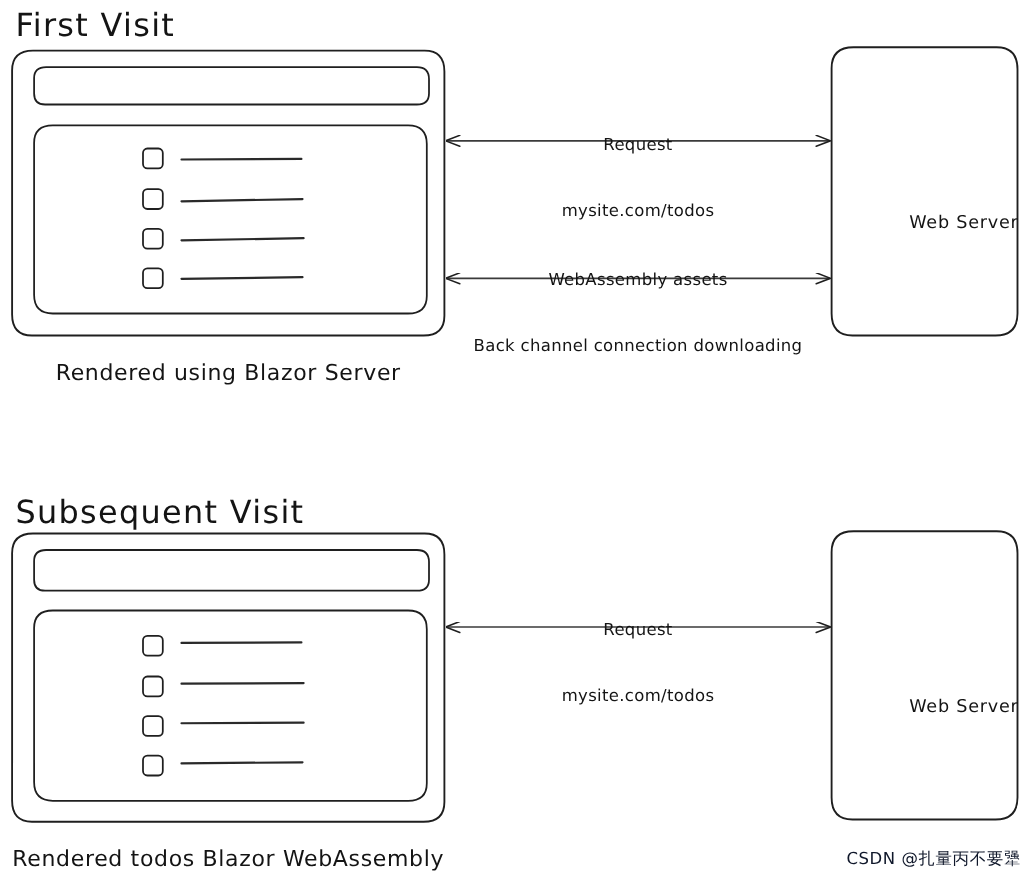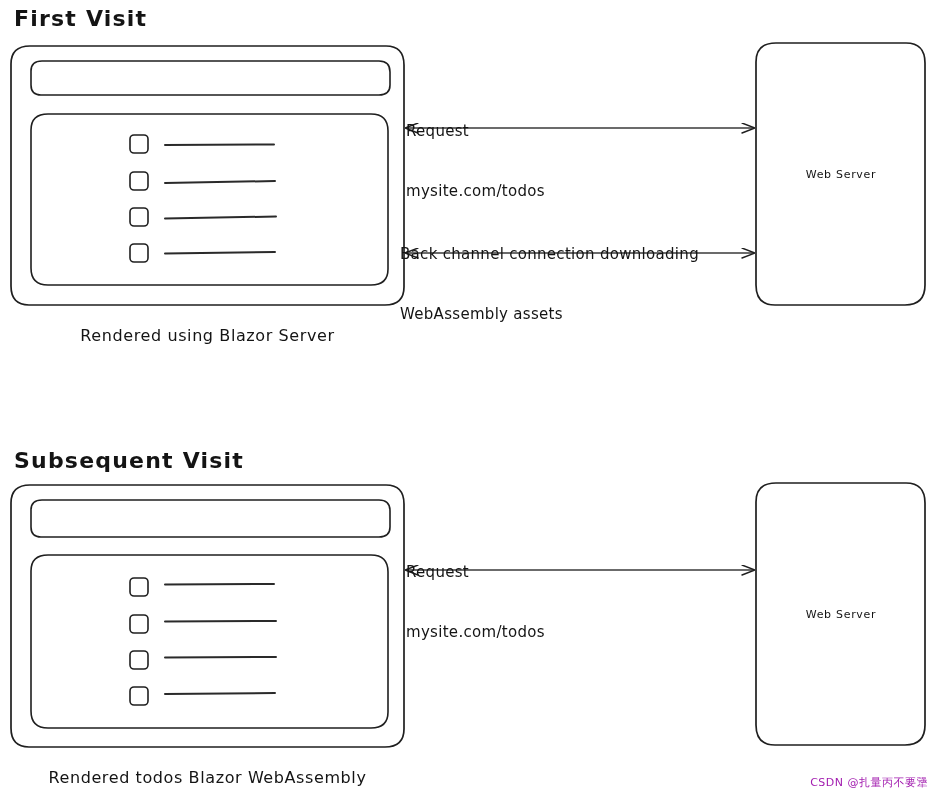--- a/index.html
+++ b/index.html
@@ -23,45 +23,47 @@
     height: 798px;
   }
   .hand-text {
     position: absolute;
     font-family: "DejaVu Sans", sans-serif;
     color: #141414;
     white-space: pre;
     letter-spacing: 0.4px;
   }
   .section-title {
-    font-size: 22px;
+    font-size: 29px;
     letter-spacing: 1.2px;
-    font-weight: 700;
+    font-weight: 400;
   }
   .caption {
-    font-size: 16px;
+    font-size: 20px;
     letter-spacing: 0.6px;
     text-align: center;
   }
   .server-label {
-    font-size: 11px;
+    font-size: 16px;
     letter-spacing: 0.7px;
-    text-align: center;
+    text-align: right;
+    margin-top: 24px;
   }
   .arrow-label {
     font-size: 15px;
     letter-spacing: 0.3px;
+    text-align: center;
     line-height: 1.35;
   }
   .watermark {
     position: absolute;
     right: 12px;
     bottom: 8px;
-    font-size: 11px;
-    color: #a21caf;
+    font-size: 15px;
+    color: #0f172a;
     font-family: "DejaVu Sans", sans-serif;
     letter-spacing: 0.5px;
     white-space: pre;
   }
 </style>
 </head>
 <body>
 
 <svg id="canvas" viewBox="0 0 940 798" xmlns="http://www.w3.org/2000/svg">
   <defs>
@@ -144,22 +146,22 @@
 <div class="hand-text server-label" style="left:756px; top:168px; width:170px;">Web Server</div>
 
 <div class="hand-text server-label" style="left:756px; top:608px; width:170px;">Web Server</div>
 
 <div class="hand-text arrow-label" style="left:406px; top:80px; width:348px;">
   <div>Request</div>
   <div>mysite.com/todos</div>
 </div>
 
 <div class="hand-text arrow-label" style="left:400px; top:203px; width:360px;">
+  <div>WebAssembly assets</div>
   <div>Back channel connection downloading</div>
-  <div>WebAssembly assets</div>
 </div>
 
 <div class="hand-text arrow-label" style="left:406px; top:521px; width:348px;">
   <div>Request</div>
   <div>mysite.com/todos</div>
 </div>
 
 <div class="watermark">CSDN @扎量丙不要犟</div>
 
 </body></html>

